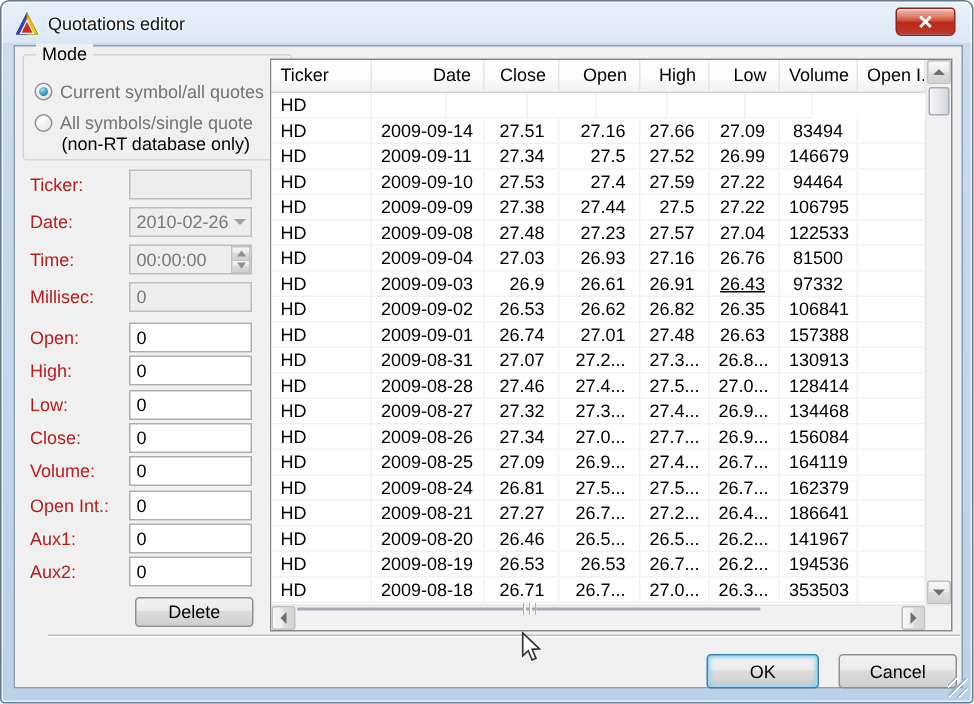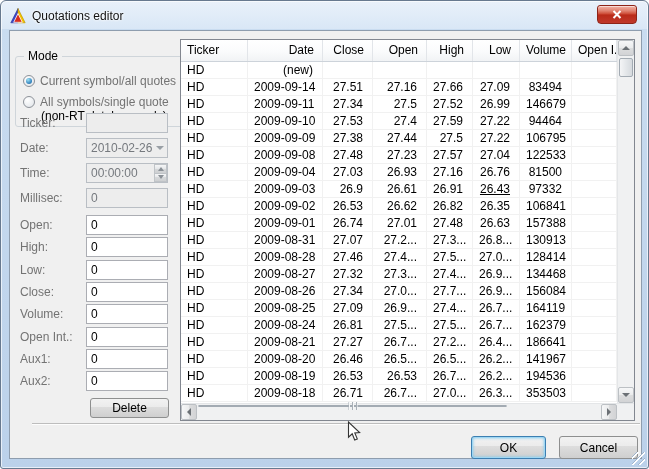--- a/index.html
+++ b/index.html
@@ -16,34 +16,34 @@
   .close-btn { position:absolute; right:11px; top:4px; width:40px; height:19px;
                background:linear-gradient(180deg,#F2B5A8 0%,#E08371 28%,#CC4732 48%,#B92A18 52%,#C0392B 100%);
                border:1px solid #8E2418; border-radius:3px 3px 4px 4px;
                box-shadow:inset 0 1px 0 rgba(255,255,255,.55); display:flex;
                align-items:center; justify-content:center; cursor:default; }
   
   .client { position:absolute; left:8px; top:29px; width:633px; height:429px;
             background:#F0F0F0; border:1px solid #8E9DAE; }
   
   .groupbox { position:absolute; left:5px; top:5px; width:180px; height:71px;
-              border:1px solid #CFD5DA; border-radius:3px;margin-top:20px; }
+              border:1px solid #CFD5DA; border-radius:3px; }
   .groupbox-legend { position:absolute; left:8px; top:-8px; background:#F0F0F0;
                      padding:0 4px; font-size:12px; color:#000; }
   .radio-row { position:absolute; left:7px; display:flex; align-items:center; }
   .radio { width:12px; height:12px; border-radius:50%; border:1px solid #8D9299;
            background:radial-gradient(circle at 35% 30%,#fff,#E8EBEE 70%,#D7DBDF); flex:0 0 12px; }
   .radio.checked { position:relative; }
   .radio.checked::after { content:""; position:absolute; left:2px; top:2px; width:6px; height:6px;
            border-radius:50%; background:radial-gradient(circle at 35% 30%,#9FE2F2,#3C8BC4 60%,#20618F); }
   .radio-label { font-size:12px; margin-left:5px; color:#737373; white-space:nowrap; }
   .radio-note { position:absolute; left:25px; font-size:12px; color:#000; white-space:nowrap; }
   
   .frow { position:absolute; left:0; width:170px; height:20px; }
-  .flabel { position:absolute; left:10px; top:0; line-height:20px; font-size:12px; color:#737373; }
+  .flabel { position:absolute; left:10px; top:0; line-height:20px; font-size:12px; color:#b91c1c; }
   .fctl { position:absolute; left:76px; top:0; width:82px; height:20px; }
   .fctl input { width:100%; height:100%; border:1px solid #ABADB3; background:#fff; color:#000;
                 font:12px "Liberation Sans","DejaVu Sans",sans-serif; padding:0 14px 0 4px; outline:none; }
   .fctl input.plain { padding-right:4px; }
   .fctl.disabled input { border-color:#B9BEC4; background:#EDEDED; color:#75797E; }
   .combo-arrow { position:absolute; right:4px; top:8px; width:0; height:0;
                  border-left:4px solid transparent; border-right:4px solid transparent;
                  border-top:4px solid #999FA5; }
   .spin { position:absolute; right:1px; top:1px; width:13px; height:18px; display:flex;
           flex-direction:column; }
@@ -220,21 +220,20 @@
               <div class="hcell num" style="width: 50px;">Close</div>
               <div class="hcell num" style="width: 54px;">Open</div>
               <div class="hcell num" style="width: 46px;">High</div>
               <div class="hcell num" style="width: 47px;">Low</div>
               <div class="hcell num" style="width: 52px;">Volume</div>
               <div class="hcell clip" style="width: 45px;">Open I..</div>
             </div>
           <div class="tbody" id="table-body">
               <div class="trow">
                 <div class="tcell" style="width: 67px;">HD</div>
-                <div class="tcell num" style="width: 75px;">(new)</div>
                 <div class="tcell num" style="width: 50px;"></div>
                 <div class="tcell num" style="width: 54px;"></div>
                 <div class="tcell num" style="width: 46px;"></div>
                 <div class="tcell num" style="width: 47px;"></div>
                 <div class="tcell num" style="width: 52px;"></div>
                 <div class="tcell num" style="width: 45px;"></div>
               </div>
               <div class="trow">
                 <div class="tcell" style="width: 67px;">HD</div>
                 <div class="tcell num" style="width: 75px;">2009-09-14</div>

